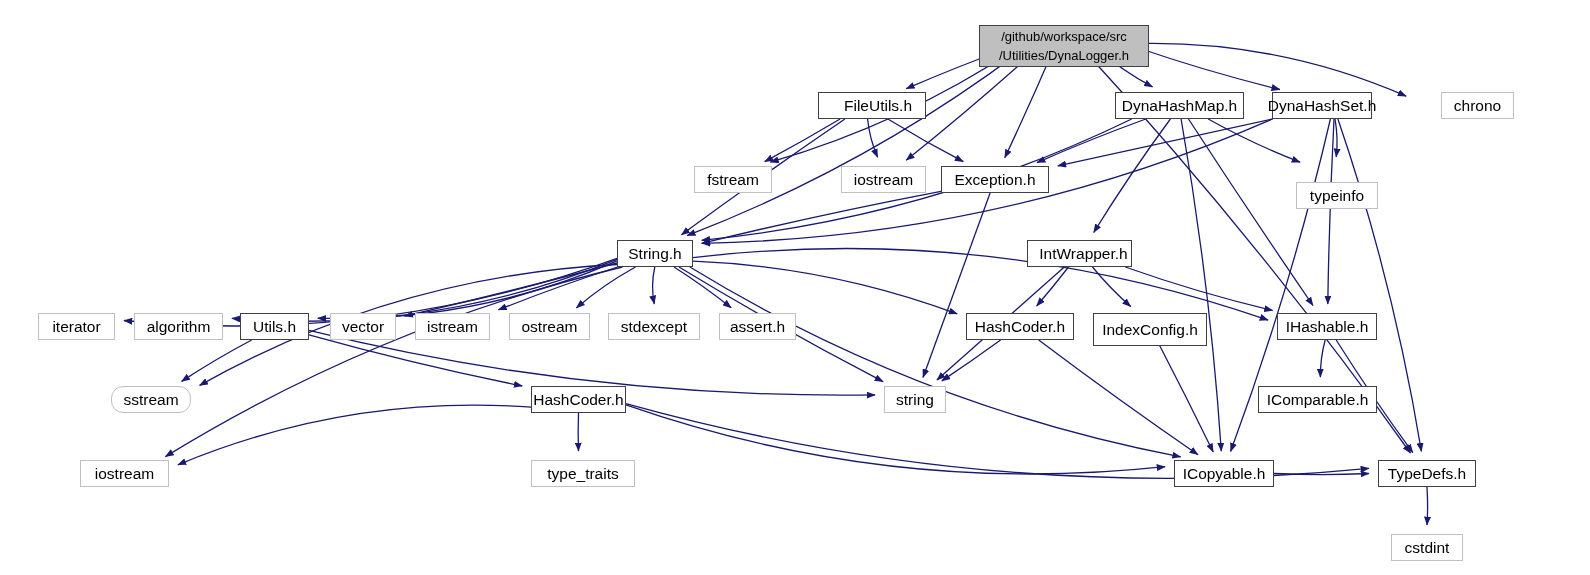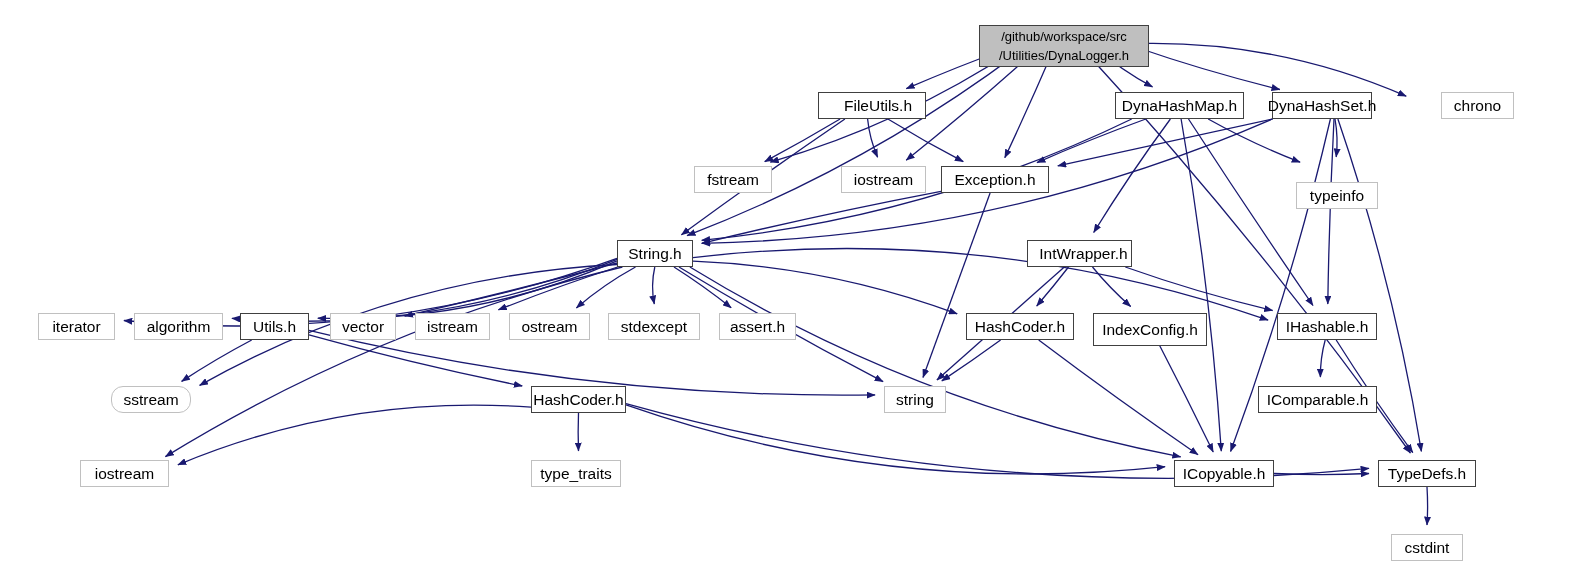--- a/index.html
+++ b/index.html
@@ -145,18 +145,18 @@
       <div class="node system" style="left: 608px; top: 313px; width: 92px; height: 27px;"><span class="label">stdexcept</span></div>
       <div class="node system" style="left: 719px; top: 313px; width: 77px; height: 27px;"><span class="label">assert.h</span></div>
       <div class="node header" style="left: 966px; top: 313px; width: 108px; height: 27px;"><span class="label">HashCoder.h</span></div>
       <div class="node header" style="left: 1093px; top: 313px; width: 114px; height: 33px;"><span class="label">IndexConfig.h</span></div>
       <div class="node header" style="left: 1277px; top: 313px; width: 100px; height: 27px;"><span class="label">IHashable.h</span></div>
       <div class="node system" style="left: 111px; top: 386px; width: 80px; height: 27px; border-radius: 12px;"><span class="label">sstream</span></div>
       <div class="node header" style="left: 531px; top: 386px; width: 95px; height: 27px;"><span class="label">HashCoder.h</span></div>
       <div class="node system" style="left: 884px; top: 386px; width: 62px; height: 27px;"><span class="label">string</span></div>
       <div class="node header" style="left: 1258px; top: 386px; width: 119px; height: 27px;"><span class="label">IComparable.h</span></div>
       <div class="node system" style="left: 80px; top: 460px; width: 89px; height: 27px;"><span class="label">iostream</span></div>
-      <div class="node system" style="left: 531px; top: 460px; width: 90px; height: 27px;"><span class="label">type_traits</span></div>
+      <div class="node system" style="left: 531px; top: 460px; width: 104px; height: 27px;"><span class="label">type_traits</span></div>
       <div class="node header" style="left: 1174px; top: 460px; width: 100px; height: 27px;"><span class="label">ICopyable.h</span></div>
       <div class="node header" style="left: 1378px; top: 460px; width: 98px; height: 27px;"><span class="label">TypeDefs.h</span></div>
       <div class="node system" style="left: 1391px; top: 534px; width: 72px; height: 27px;"><span class="label">cstdint</span></div>
     </div>
 </div>
 
 </body></html>

